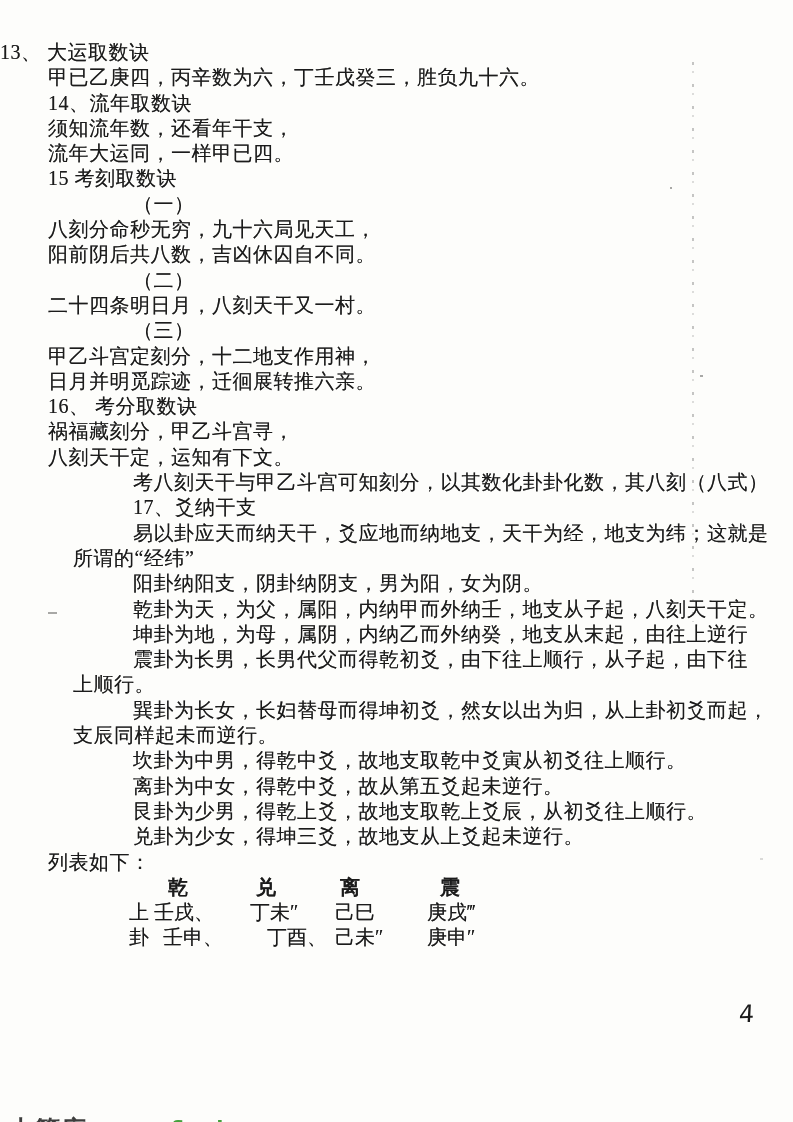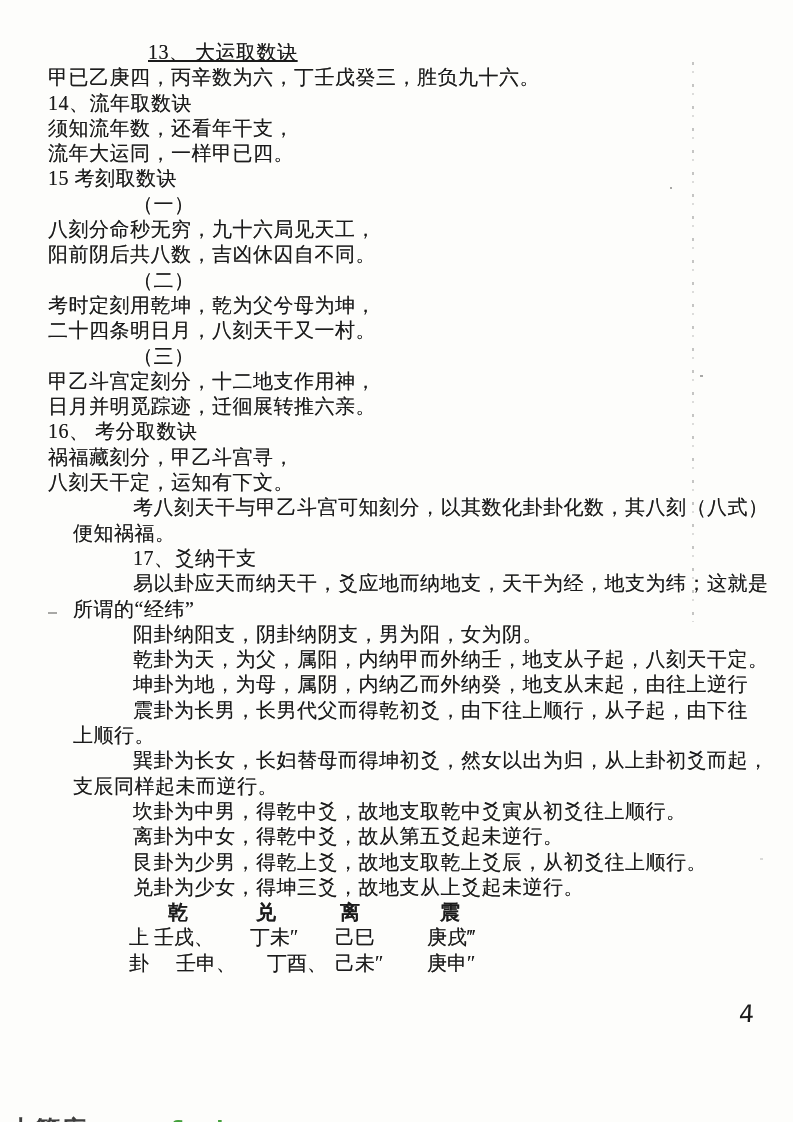--- a/index.html
+++ b/index.html
@@ -20,21 +20,21 @@
     height:25.3px;line-height:25.3px;
     font-size:20px;
     white-space:pre;
     letter-spacing:0.5px;
     color:#1b1b1b;
     text-shadow:0 0 0.4px rgba(0,0,0,.55);
   }
   .ind-a{padding-left:73px;}
   .ind-b{padding-left:48px;}
   .ind-c{padding-left:133px;}
-  .ind-h{padding-left:148px;text-decoration:underline;}
+  .ind-h{}
   .t-row{position:relative;height:25.3px;line-height:25.3px;font-size:20px;}
   .t-row span{position:absolute;top:0;white-space:pre;text-shadow:0 0 0.4px rgba(0,0,0,.55);}
   .t-head span{font-weight:bold;}
   .page-number{
     position:absolute;left:739px;top:1000px;
     font-size:24px;font-family:"DejaVu Sans",sans-serif;
     color:#1b1b1b;transform:skewX(-6deg) rotate(-3deg);
   }
   .watermark{
     position:absolute;left:8px;top:1113px;
@@ -70,60 +70,59 @@
       <div class="line ind-h">13、 大运取数诀</div>
       <div class="line ind-b">甲已乙庚四，丙辛数为六，丁壬戊癸三，胜负九十六。</div>
       <div class="line ind-b">14、流年取数诀</div>
       <div class="line ind-b">须知流年数，还看年干支，</div>
       <div class="line ind-b">流年大运同，一样甲已四。</div>
       <div class="line ind-b">15 考刻取数诀</div>
       <div class="line ind-c">（一）</div>
       <div class="line ind-b">八刻分命秒无穷，九十六局见天工，</div>
       <div class="line ind-b">阳前阴后共八数，吉凶休囚自不同。</div>
       <div class="line ind-c">（二）</div>
-      <div class="line ind-b">考时定刻用乾坤，乾为父兮母为坤，</div>
       <div class="line ind-b">二十四条明日月，八刻天干又一村。</div>
       <div class="line ind-c">（三）</div>
       <div class="line ind-b">甲乙斗宫定刻分，十二地支作用神，</div>
       <div class="line ind-b">日月并明觅踪迹，迁徊展转推六亲。</div>
       <div class="line ind-b">16、 考分取数诀</div>
       <div class="line ind-b">祸福藏刻分，甲乙斗宫寻，</div>
       <div class="line ind-b">八刻天干定，运知有下文。</div>
       <div class="line ind-c">考八刻天干与甲乙斗宫可知刻分，以其数化卦卦化数，其八刻（八式）</div>
-      <div class="line ind-a">便知祸福。</div>
       <div class="line ind-c">17、爻纳干支</div>
       <div class="line ind-c">易以卦应天而纳天干，爻应地而纳地支，天干为经，地支为纬；这就是</div>
       <div class="line ind-a">所谓的“经纬”</div>
       <div class="line ind-c">阳卦纳阳支，阴卦纳阴支，男为阳，女为阴。</div>
       <div class="line ind-c">乾卦为天，为父，属阳，内纳甲而外纳壬，地支从子起，八刻天干定。</div>
       <div class="line ind-c">坤卦为地，为母，属阴，内纳乙而外纳癸，地支从末起，由往上逆行</div>
       <div class="line ind-c">震卦为长男，长男代父而得乾初爻，由下往上顺行，从子起，由下往</div>
       <div class="line ind-a">上顺行。</div>
       <div class="line ind-c">巽卦为长女，长妇替母而得坤初爻，然女以出为归，从上卦初爻而起，</div>
       <div class="line ind-a">支辰同样起未而逆行。</div>
       <div class="line ind-c">坎卦为中男，得乾中爻，故地支取乾中爻寅从初爻往上顺行。</div>
       <div class="line ind-c">离卦为中女，得乾中爻，故从第五爻起未逆行。</div>
       <div class="line ind-c">艮卦为少男，得乾上爻，故地支取乾上爻辰，从初爻往上顺行。</div>
       <div class="line ind-c">兑卦为少女，得坤三爻，故地支从上爻起未逆行。</div>
+      <div class="line ind-b">列表如下：</div>
       <div class="t-row t-head">
         <span style="left: 168px;">乾</span>
         <span style="left: 256px;">兑</span>
         <span style="left: 340px;">离</span>
         <span style="left: 440px;">震</span>
       </div>
       <div class="t-row">
         <span style="left: 129px;">上</span>
         <span style="left: 154px;">壬戌、</span>
         <span style="left: 250px;">丁未″</span>
         <span style="left: 335px;">己巳</span>
         <span style="left: 427px;">庚戌‴</span>
       </div>
       <div class="t-row">
         <span style="left: 129px;">卦</span>
-        <span style="left: 176px;">壬申、</span>
+        <span style="left: 163px;">壬申、</span>
         <span style="left: 267px;">丁酉、</span>
         <span style="left: 335px;">己未″</span>
         <span style="left: 427px;">庚申″</span>
       </div>
     </div>
 
   <div class="page-number">4</div>
 
   <div class="watermark"><span class="wm-lib">古籍库 </span><span class="wm-pre">www.</span><span class="wm-green">fozhu</span><span class="wm-red">920</span><span class="wm-suf">.com</span></div>
 

